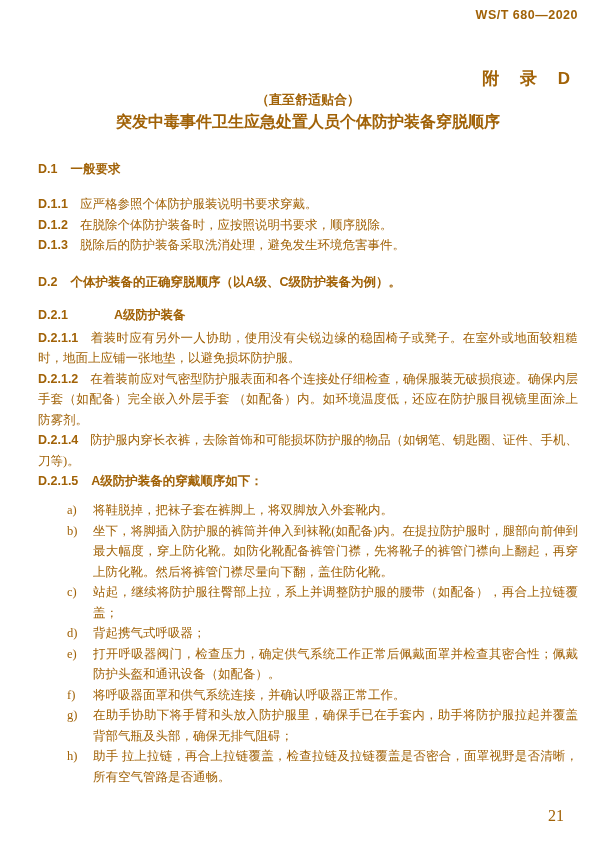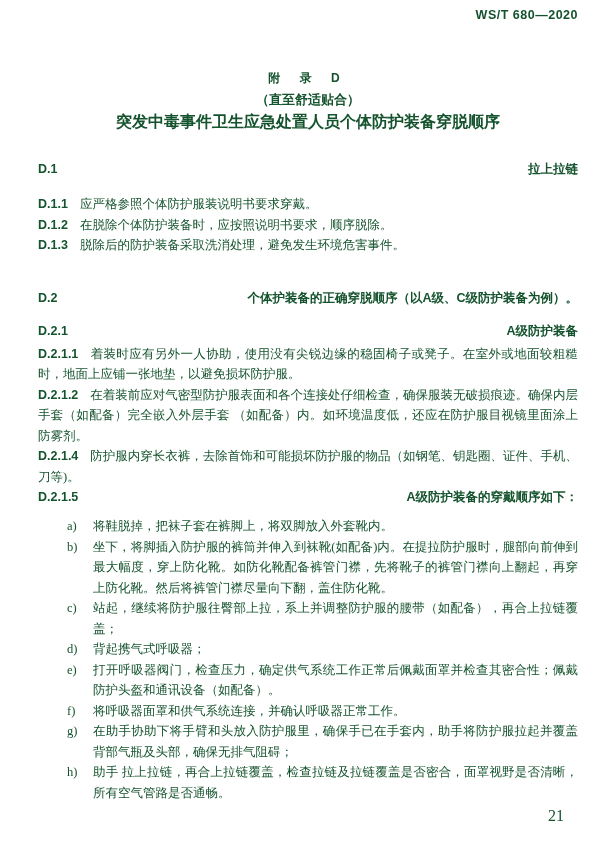--- a/index.html
+++ b/index.html
@@ -3,54 +3,53 @@
 <meta charset="utf-8">
 <style>
   html,body{margin:0;padding:0;background:#ffffff;}
   .page{
     position:relative;
     width:616px;
     height:841px;
     margin:0 auto;
     background:#ffffff;
     font-family:"Liberation Serif", serif;
-    color:#14532d;
+    color:#a16207;
     box-sizing:border-box;
     padding:8px 38px 16px 38px;
     overflow:hidden;
   }
   .doc-header{
     text-align:right;
     font-family:"Liberation Sans", sans-serif;
     font-weight:bold;
     font-size:12.5px;
     letter-spacing:0.5px;
     height:16px;
   }
   .title-block{
     margin-top:44px;
     text-align:center;
     font-family:"Liberation Sans", sans-serif;
     font-weight:bold;
   }
-  .title-line1{font-size:12px; letter-spacing:8px; line-height:21px;}
+  .title-line1{font-size:17px; letter-spacing:8px; line-height:21px;text-align:right;}
   .title-line2{font-size:13px; line-height:21px;}
   .title-line3{font-size:16px; line-height:24px;}
   .sec-heading{
     display:flex;
     font-family:"Liberation Sans", sans-serif;
     font-weight:bold;
     font-size:12.5px;
     line-height:20px;
     margin:0;
-    justify-content:space-between;
   }
   .sec-heading .num{margin-right:13px; white-space:nowrap;}
   .h-d1{margin-top:25px;}
-  .h-d2{margin-top:32px;}
+  .h-d2{margin-top:16px;}
   .h-d21{margin-top:13px;gap:33px;}
   .h-sub{}
   .clause{
     font-size:12.5px;
     line-height:20.5px;
     text-align:justify;
     margin:0;
   }
   .clause .num{
     font-family:"Liberation Sans", sans-serif;
@@ -94,21 +93,21 @@
   <div class="doc-header">WS/T 680—2020</div>
 
   <div class="title-block">
     <div class="title-line1">附 录 D</div>
     <div class="title-line2">（直至舒适贴合）</div>
     <div class="title-line3">突发中毒事件卫生应急处置人员个体防护装备穿脱顺序</div>
   </div>
 
   <div class="sec-heading h-d1">
     <span class="num">D.1</span>
-    <span>拉上拉链</span>
+    <span>一般要求</span>
   </div>
 
   <div class="clause-group-d1">
     <p class="clause"><span class="num">D.1.1</span><span>应严格参照个体防护服装说明书要求穿戴。</span></p>
     <p class="clause"><span class="num">D.1.2</span><span>在脱除个体防护装备时，应按照说明书要求，顺序脱除。</span></p>
     <p class="clause"><span class="num">D.1.3</span><span>脱除后的防护装备采取洗消处理，避免发生环境危害事件。</span></p>
   </div>
 
   <div class="sec-heading h-d2">
     <span class="num">D.2</span>

